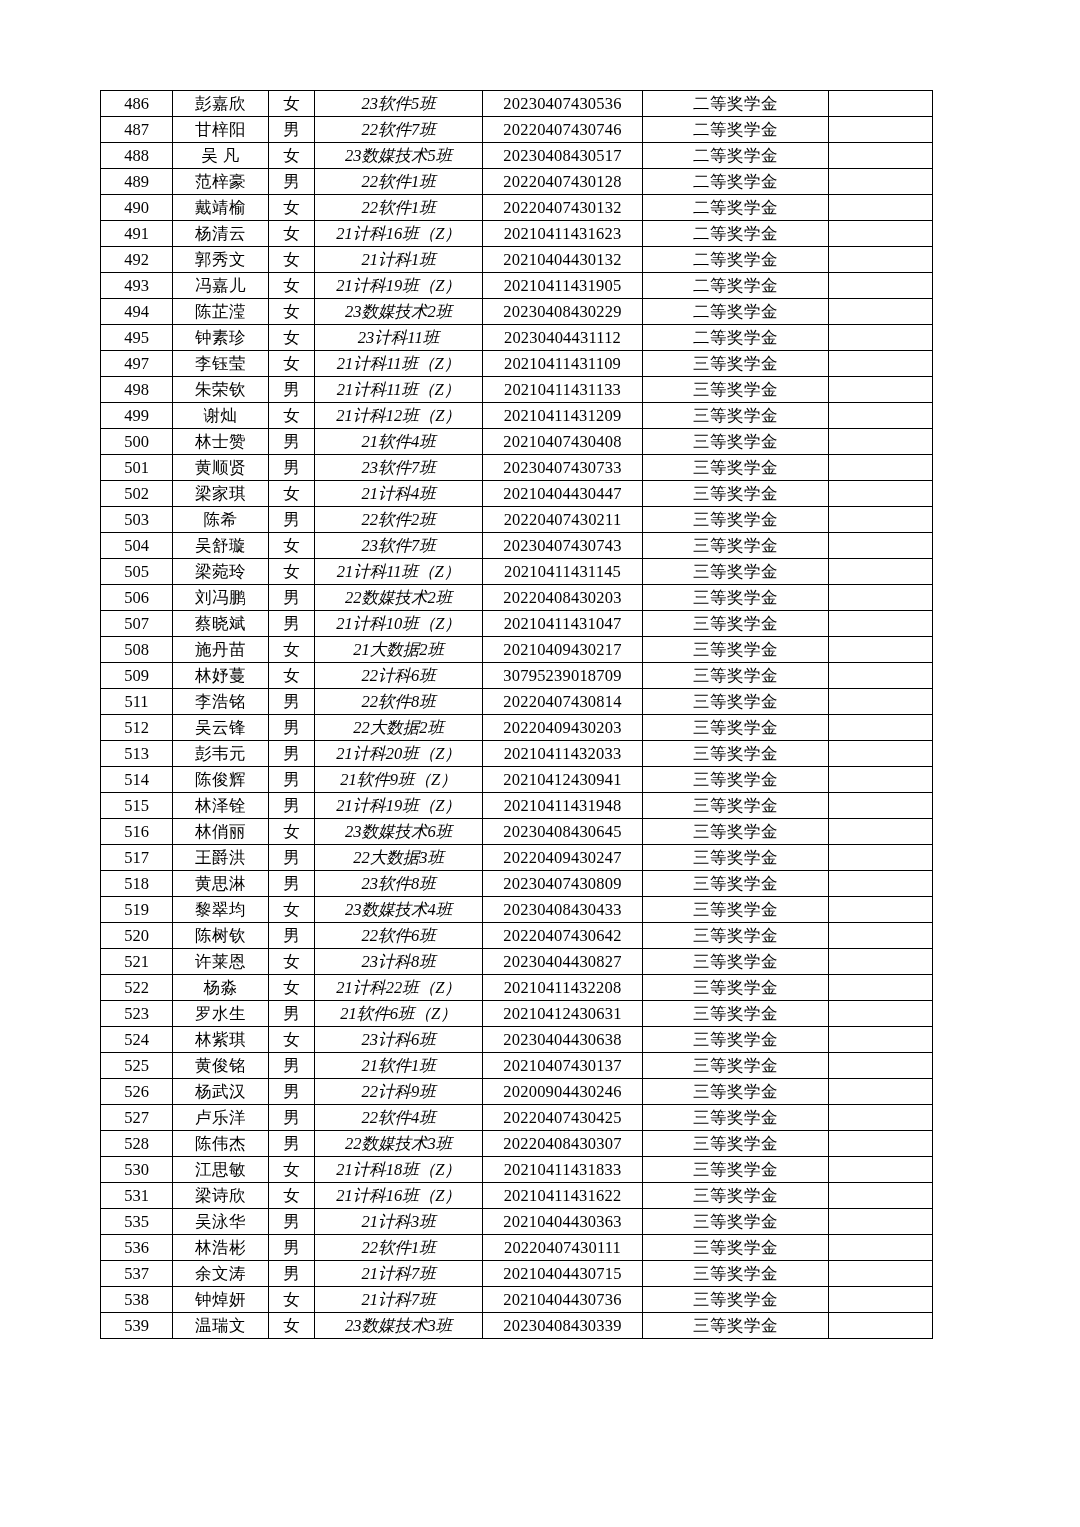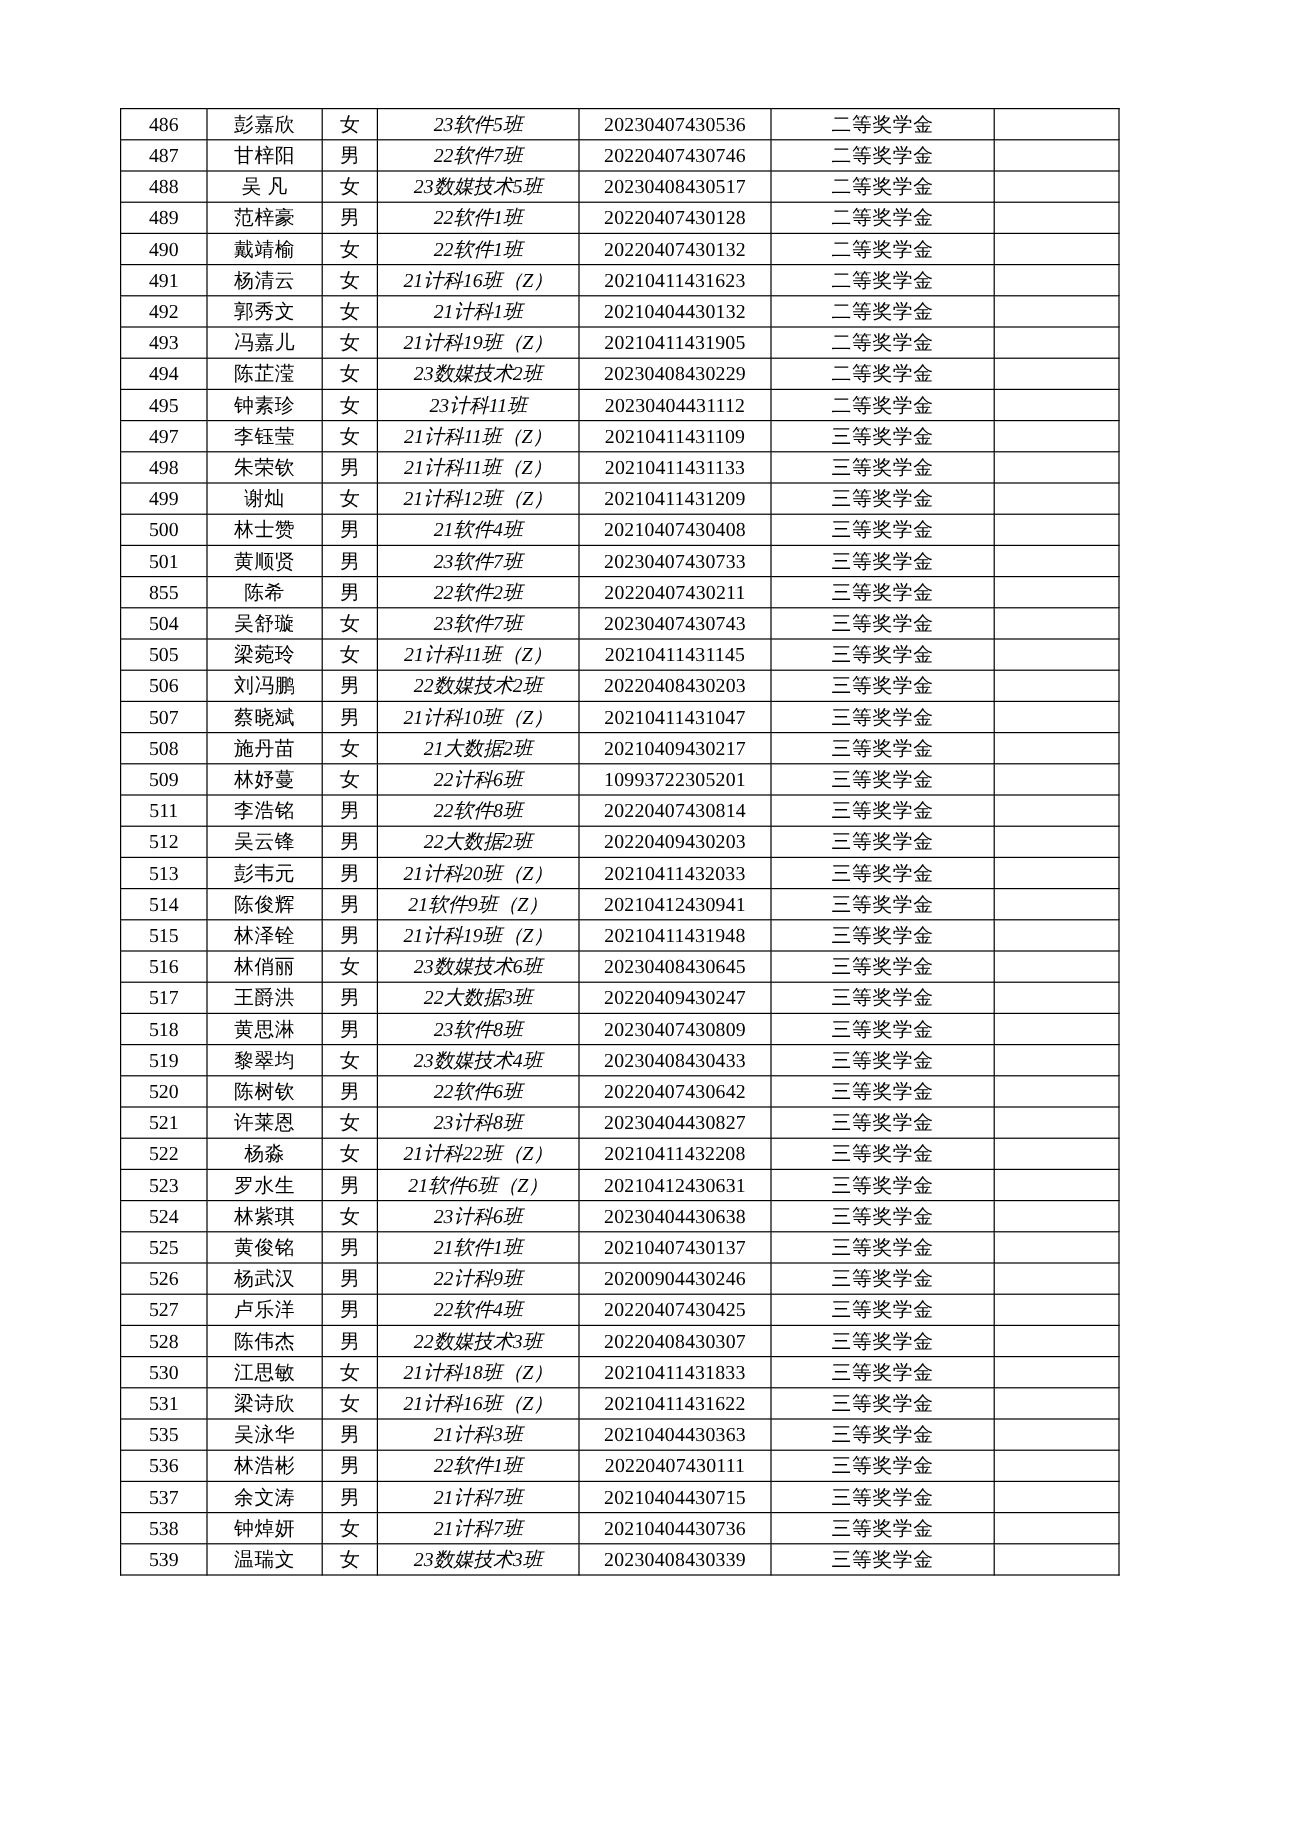--- a/index.html
+++ b/index.html
@@ -203,21 +203,30 @@
           <tr>
             <td class="no">501</td>
             <td class="name">黄顺贤</td>
             <td class="sex">男</td>
             <td class="cls">23软件7班</td>
             <td class="sid">20230407430733</td>
             <td class="award">三等奖学金</td>
             <td class="note"></td>
           </tr>
           <tr>
-            <td class="no">855</td>
+            <td class="no">502</td>
+            <td class="name">梁家琪</td>
+            <td class="sex">女</td>
+            <td class="cls">21计科4班</td>
+            <td class="sid">20210404430447</td>
+            <td class="award">三等奖学金</td>
+            <td class="note"></td>
+          </tr>
+          <tr>
+            <td class="no">503</td>
             <td class="name">陈希</td>
             <td class="sex">男</td>
             <td class="cls">22软件2班</td>
             <td class="sid">20220407430211</td>
             <td class="award">三等奖学金</td>
             <td class="note"></td>
           </tr>
           <tr>
             <td class="no">504</td>
             <td class="name">吴舒璇</td>
@@ -261,21 +270,21 @@
             <td class="cls">21大数据2班</td>
             <td class="sid">20210409430217</td>
             <td class="award">三等奖学金</td>
             <td class="note"></td>
           </tr>
           <tr>
             <td class="no">509</td>
             <td class="name">林妤蔓</td>
             <td class="sex">女</td>
             <td class="cls">22计科6班</td>
-            <td class="sid">10993722305201</td>
+            <td class="sid">30795239018709</td>
             <td class="award">三等奖学金</td>
             <td class="note"></td>
           </tr>
           <tr>
             <td class="no">511</td>
             <td class="name">李浩铭</td>
             <td class="sex">男</td>
             <td class="cls">22软件8班</td>
             <td class="sid">20220407430814</td>
             <td class="award">三等奖学金</td>

